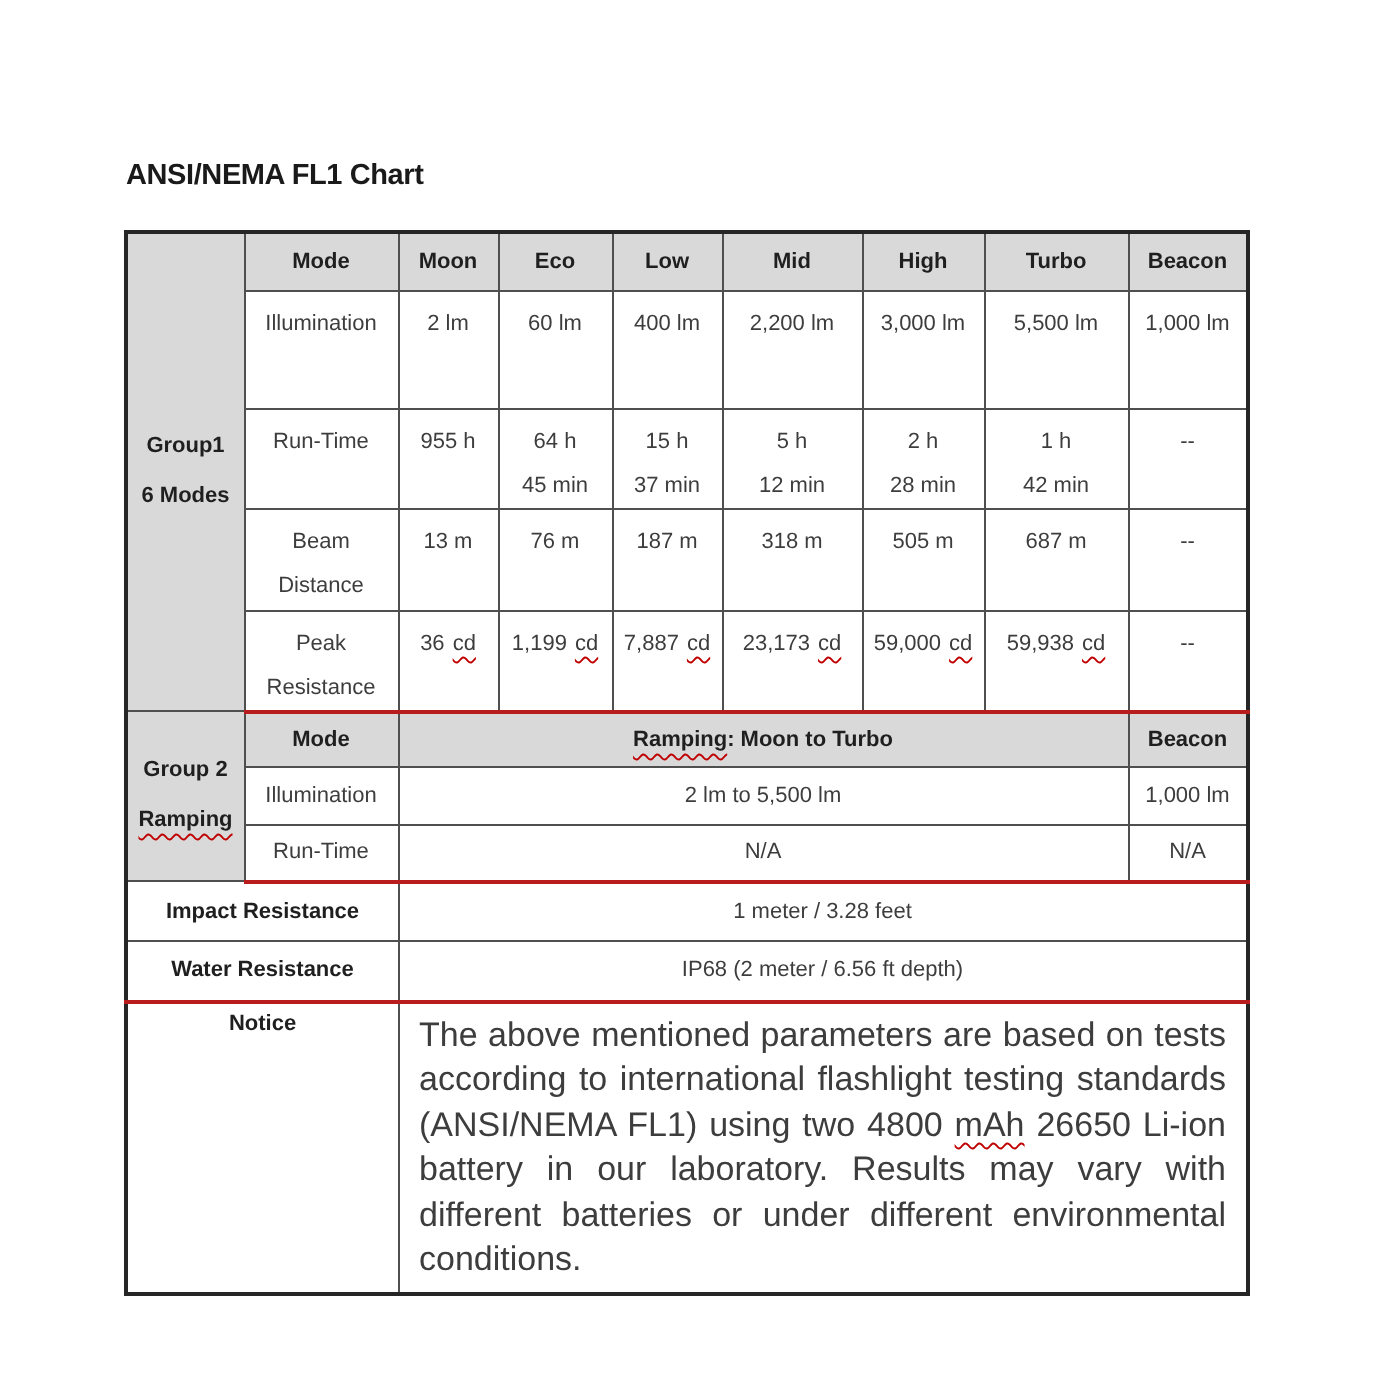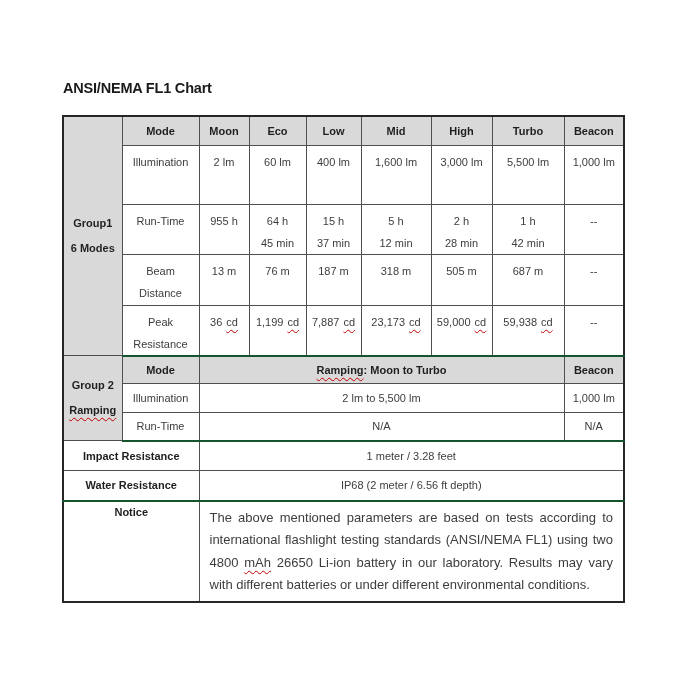--- a/index.html
+++ b/index.html
@@ -45,37 +45,37 @@
   .shade { background: #d9d9d9; }
   .b { font-weight: bold; color: #1f1f1f; }
   tr.h29 { height: 29px; }
   tr.h59 { height: 59px; }
   tr.h49 { height: 49px; }
   tr.h51 { height: 51px; }
   tr.h28 { height: 28px; }
   tr.h30 { height: 30px; }
   tr.h91 { height: 91px; }
   .vtop { vertical-align: top; padding-top: 5px; line-height: 22px; }
-  .thickb { border-bottom: 2px solid #14532d; }
+  .thickb { border-bottom: 2px solid #b91c1c; }
   .grp { line-height: 25px; }
   .sq {
     text-decoration-line: underline;
     text-decoration-style: wavy;
     text-decoration-color: #c00000;
     text-decoration-thickness: 1px;
     text-underline-offset: 3px;
   }
   .unit { margin-left: 4px; }
   .unit:empty { margin-left: 0; }
   .notice-text {
     text-align: justify;
     vertical-align: top;
     padding: 5px 10px 4px 10px;
     line-height: 22.6px;
-    font-size: 13px;
+    font-size: 17px;
   }
   .notice-label { vertical-align: top; padding-top: 4px; }
 </style>
 </head>
 <body>
 
 <div class="page">
   <h1 class="doc-title">ANSI/NEMA FL1 Chart</h1>
 
   <table class="fl1">
@@ -105,21 +105,21 @@
       <th class="shade b">High</th>
       <th class="shade b">Turbo</th>
       <th class="shade b">Beacon</th>
     </tr>
 
     <tr class="h59">
       <td class="vtop">Illumination</td>
       <td class="vtop">2 lm</td>
       <td class="vtop">60 lm</td>
       <td class="vtop">400 lm</td>
-      <td class="vtop">1,600 lm</td>
+      <td class="vtop">2,200 lm</td>
       <td class="vtop">3,000 lm</td>
       <td class="vtop">5,500 lm</td>
       <td class="vtop">1,000 lm</td>
     </tr>
 
     <tr class="h49">
       <td class="vtop">Run-Time</td>
       <td class="vtop">
         <div>955 h</div>
         <div></div>

